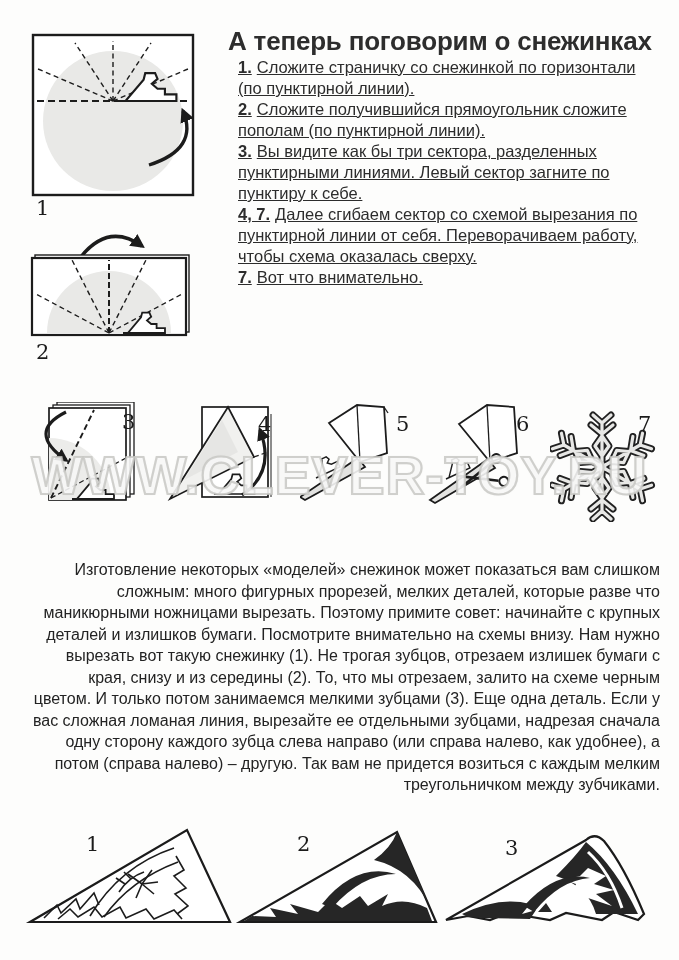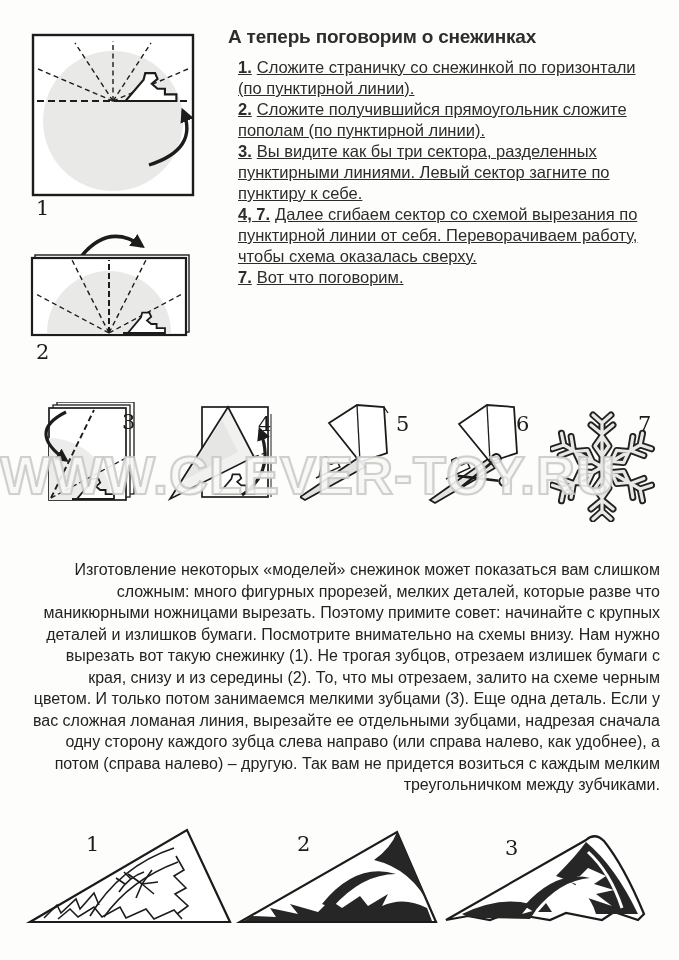--- a/index.html
+++ b/index.html
@@ -1,26 +1,26 @@
 <!DOCTYPE html>
 <html><head>
 <meta charset="utf-8">
 <style>
   html,body{margin:0;padding:0;background:#fff;}
   .page{position:relative;width:679px;height:960px;background:#fdfdfc;overflow:hidden;
         font-family:"Liberation Sans",sans-serif;color:#2a2a2a;}
   .abs{position:absolute;}
-  .title{left:228px;top:26px;width:440px;font-size:19px;font-weight:bold;color:#2d2d2d;letter-spacing:-0.2px;}
+  .title{left:228px;top:26px;width:440px;font-size:26px;font-weight:bold;color:#2d2d2d;letter-spacing:-0.2px;}
   .steps{left:238px;top:57px;width:424px;font-size:16.5px;line-height:21px;color:#2c2c2c;text-decoration:underline;}
   .steps p{margin:0;}
   .num{font-weight:bold;padding-right:5px;}
   .lbl{position:absolute;font-family:"DejaVu Serif",serif;font-size:21px;color:#1b1b1b;}
   .tip-h{left:60px;top:524px;font-size:17px;font-weight:bold;color:#222;}
   .tip-b{left:28px;top:559px;width:632px;font-size:16px;line-height:21.5px;text-indent:30px;color:#232323;text-align:right;}
-  .watermark{left:0;top:444px;width:679px;z-index:30;
+  .watermark{left:0;top:444px;width:679px;text-align:center;z-index:30;
     font-family:"Liberation Sans",sans-serif;font-weight:800;font-size:54px;letter-spacing:1px;
     color:rgba(255,255,255,0.78);
     -webkit-text-stroke:2.2px rgba(198,198,194,0.8);
     text-shadow:0 0 2px rgba(195,195,192,0.55);}
   svg{display:block;}
   .ink{stroke:#1c1c1c;fill:none;}
 </style>
 </head>
 <body>
 
@@ -33,21 +33,21 @@
       </marker>
     </defs>
   </svg>
 
   <div class="abs title">А теперь поговорим о снежинках</div>
   <div class="abs steps">
     <p><span class="num">1.</span><span>Сложите страничку со снежинкой по горизонтали (по пунктирной линии).</span></p>
     <p><span class="num">2.</span><span>Сложите получившийся прямоугольник сложите пополам (по пунктирной линии).</span></p>
     <p><span class="num">3.</span><span>Вы видите как бы три сектора, разделенных пунктирными линиями. Левый сектор загните по пунктиру к себе.</span></p>
     <p><span class="num">4, 7.</span><span>Далее сгибаем сектор со схемой вырезания по пунктирной линии от себя. Переворачиваем работу, чтобы схема оказалась сверху.</span></p>
-    <p><span class="num">7.</span><span>Вот что поговорим.</span></p>
+    <p><span class="num">7.</span><span>Вот что внимательно.</span></p>
   </div>
 
   <svg class="abs" style="left:31px;top:33px;" width="176" height="170" viewBox="0 0 176 170">
     <rect x="2" y="2" width="160" height="160" fill="#fff" stroke="#1c1c1c" stroke-width="2.4"></rect>
     <circle cx="82" cy="88" r="70" fill="#e9e9e7"></circle>
     <g class="ink" stroke-width="1.4" stroke-dasharray="5,3.5">
       <line x1="82" y1="68" x2="82" y2="8"></line>
       <line x1="82" y1="68" x2="44" y2="10"></line>
       <line x1="82" y1="68" x2="7" y2="36"></line>
       <line x1="82" y1="68" x2="120" y2="10"></line>

